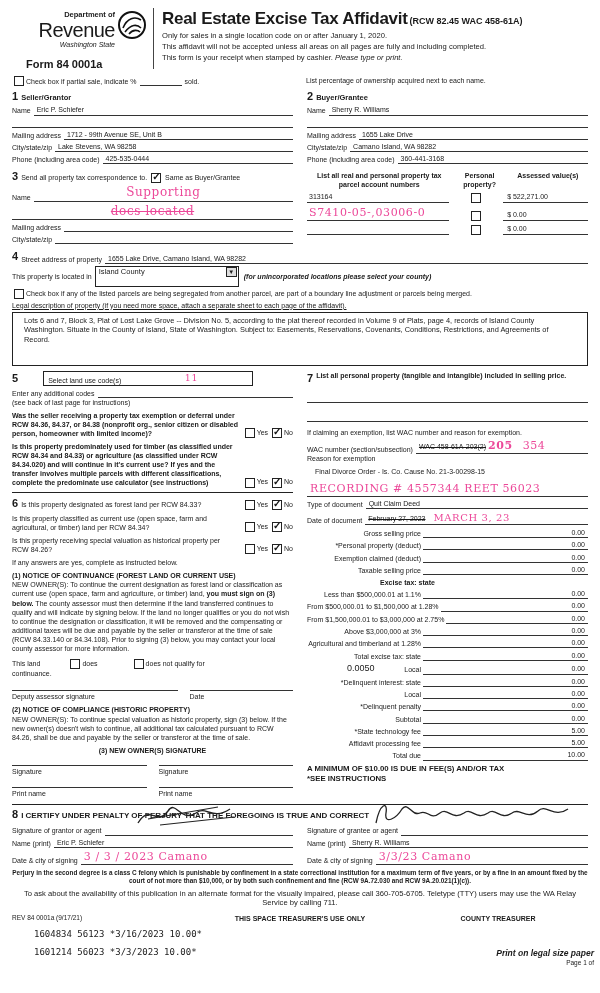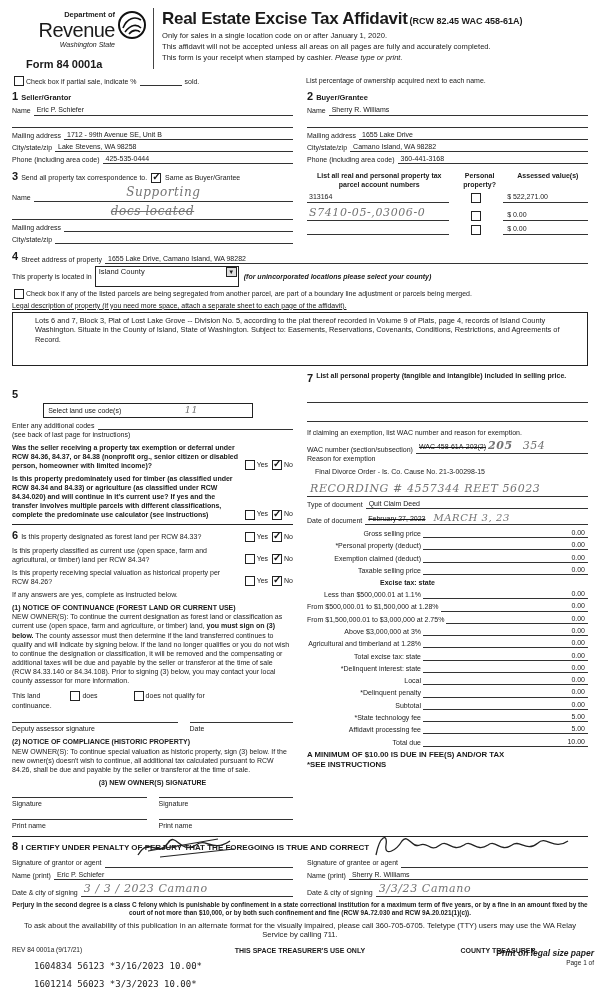--- a/index.html
+++ b/index.html
@@ -23,44 +23,44 @@
   .sub{font-size:7.6px;margin-top:1px;}
   
   .row{display:flex;align-items:flex-end;margin-top:2px;}
   .lbl{white-space:nowrap;margin-right:3px;flex:none;}
   .fl{flex:1;border-bottom:1px solid #333;min-height:9px;padding:0 3px;}
   .cb{display:inline-block;width:8px;height:8px;border:1px solid #222;position:relative;
       vertical-align:middle;flex:none;margin:0 2px;background:#fff;}
   .cb.checked::after{content:"✓";position:absolute;left:0px;top:-4px;font-size:10px;font-weight:bold;color:#111;}
   .secnum{font-size:11px;font-weight:bold;margin-right:3px;}
   .sechead{font-weight:bold;font-size:7.5px;}
-  .hand{font-family:"DejaVu Serif",serif;font-style:italic;font-size:9.5px;letter-spacing:0.6px;color:#737373;}
+  .hand{font-family:"DejaVu Serif",serif;font-size:9.5px;letter-spacing:0.6px;color:#ec4899;}
   .strike{text-decoration:line-through;}
   
   .cols{display:flex;gap:14px;}
   .col{flex:1;min-width:0;}
   .toprow{display:flex;margin-top:5px;align-items:flex-start;}
   .toprow .left{flex:1;display:flex;align-items:flex-end;}
   .shortline{width:42px;border-bottom:1px solid #333;margin:0 3px;height:8px;}
   .ownote{flex:1;padding-left:12px;}
   
   .p-head{display:flex;font-weight:bold;text-align:center;margin-top:2px;}
   .p-h1{flex:1.8;} .p-h2{flex:0.7;} .p-h3{flex:1;}
   .p-row{display:flex;align-items:flex-end;margin-top:3px;}
   .p-num{flex:1.8;border-bottom:1px solid #333;min-height:10px;padding:0 2px;}
   .p-cb{flex:0.7;text-align:center;}
   .p-val{flex:1;border-bottom:1px solid #333;min-height:10px;padding:0 4px;}
   
   .select{border:1px solid #222;display:inline-flex;width:138px;justify-content:space-between;
           align-items:center;padding:0 1px 8px 3px;height:11px;font-size:7.5px;}
   .select .arr{border:1px solid #222;font-size:6px;width:9px;height:8px;text-align:center;line-height:8px;background:#ddd;}
-  .legalbox{border:1.3px solid #222;padding:3px 22px;margin-top:2px;font-size:7.4px;min-height:46px;}
-  
-  .lubox{border:1.3px solid #222;display:inline-flex;width:200px;height:13px;align-items:center;
-         padding:0 4px;margin-left:22px;justify-content:space-between;margin-top:32px;}
+  .legalbox{border:1.3px solid #222;padding:3px 11px;margin-top:2px;font-size:7.4px;min-height:46px;}
+  
+  .lubox{border:1.3px solid #222;display:inline-flex;width:200px;height:13px;align-items:flex-end;
+         padding:0 4px;margin-left:22px;justify-content:space-between;}
   .q{display:flex;margin-top:4px;}
   .qtext{flex:1;}
   .yn{flex:none;white-space:nowrap;margin-left:4px;align-self:flex-end;}
   
   .ntc{margin-top:4px;}
   .landrow{display:flex;margin-top:6px;}
   .sigpair{display:flex;gap:12px;margin-top:10px;}
   .sigpair .half{flex:1;border-top:1px solid #333;padding-top:1px;}
   
   .trow{display:flex;align-items:flex-end;margin-top:2.2px;justify-content:flex-end;}
@@ -107,21 +107,21 @@
       </div>
       <div class="formno">Form 84 0001a</div>
     </div>
     <div class="hdr-div"></div>
     <div class="hdr-right">
       <div>
         <span class="title">Real Estate Excise Tax Affidavit</span>
         <span class="title-ref">(RCW 82.45 WAC 458-61A)</span>
       </div>
       <div class="sub">Only for sales in a single location code on or after January 1, 2020.</div>
-      <div class="sub">This affidavit will not be accepted unless all areas on all pages are fully and accurately completed.</div>
+      <div class="sub">This affidavit will not be accepted unless all areas on all pages are fully and including completed.</div>
       <div class="sub"><span>This form is your receipt when stamped by cashier. </span><span class="it">Please type or print.</span></div>
     </div>
   </div>
 
   <div class="toprow">
     <div class="left">
       <span class="cb"></span>
       <span>Check box if partial sale, indicate %</span>
       <span class="shortline"></span>
       <span>sold.</span>
@@ -392,20 +392,26 @@
             <span class="tfill"></span>
             <span class="tval"><span>0.00</span></span>
           </div>
         <div class="trow">
             <span class="tlabel">Agricultural and timberland at 1.28%</span>
             <span class="tfill"></span>
             <span class="tval"><span>0.00</span></span>
           </div>
         <div class="trow">
             <span class="tlabel">Total excise tax: state</span>
+            <span class="tfill"></span>
+            <span class="tval"><span>0.00</span></span>
+          </div>
+        <div class="trow">
+            <span class="tprefix">0.0050</span>
+            <span class="tlabel">Local</span>
             <span class="tfill"></span>
             <span class="tval"><span>0.00</span></span>
           </div>
         <div class="trow">
             <span class="tlabel">*Delinquent interest: state</span>
             <span class="tfill"></span>
             <span class="tval"><span>0.00</span></span>
           </div>
         <div class="trow">
             <span class="tlabel">Local</span>

